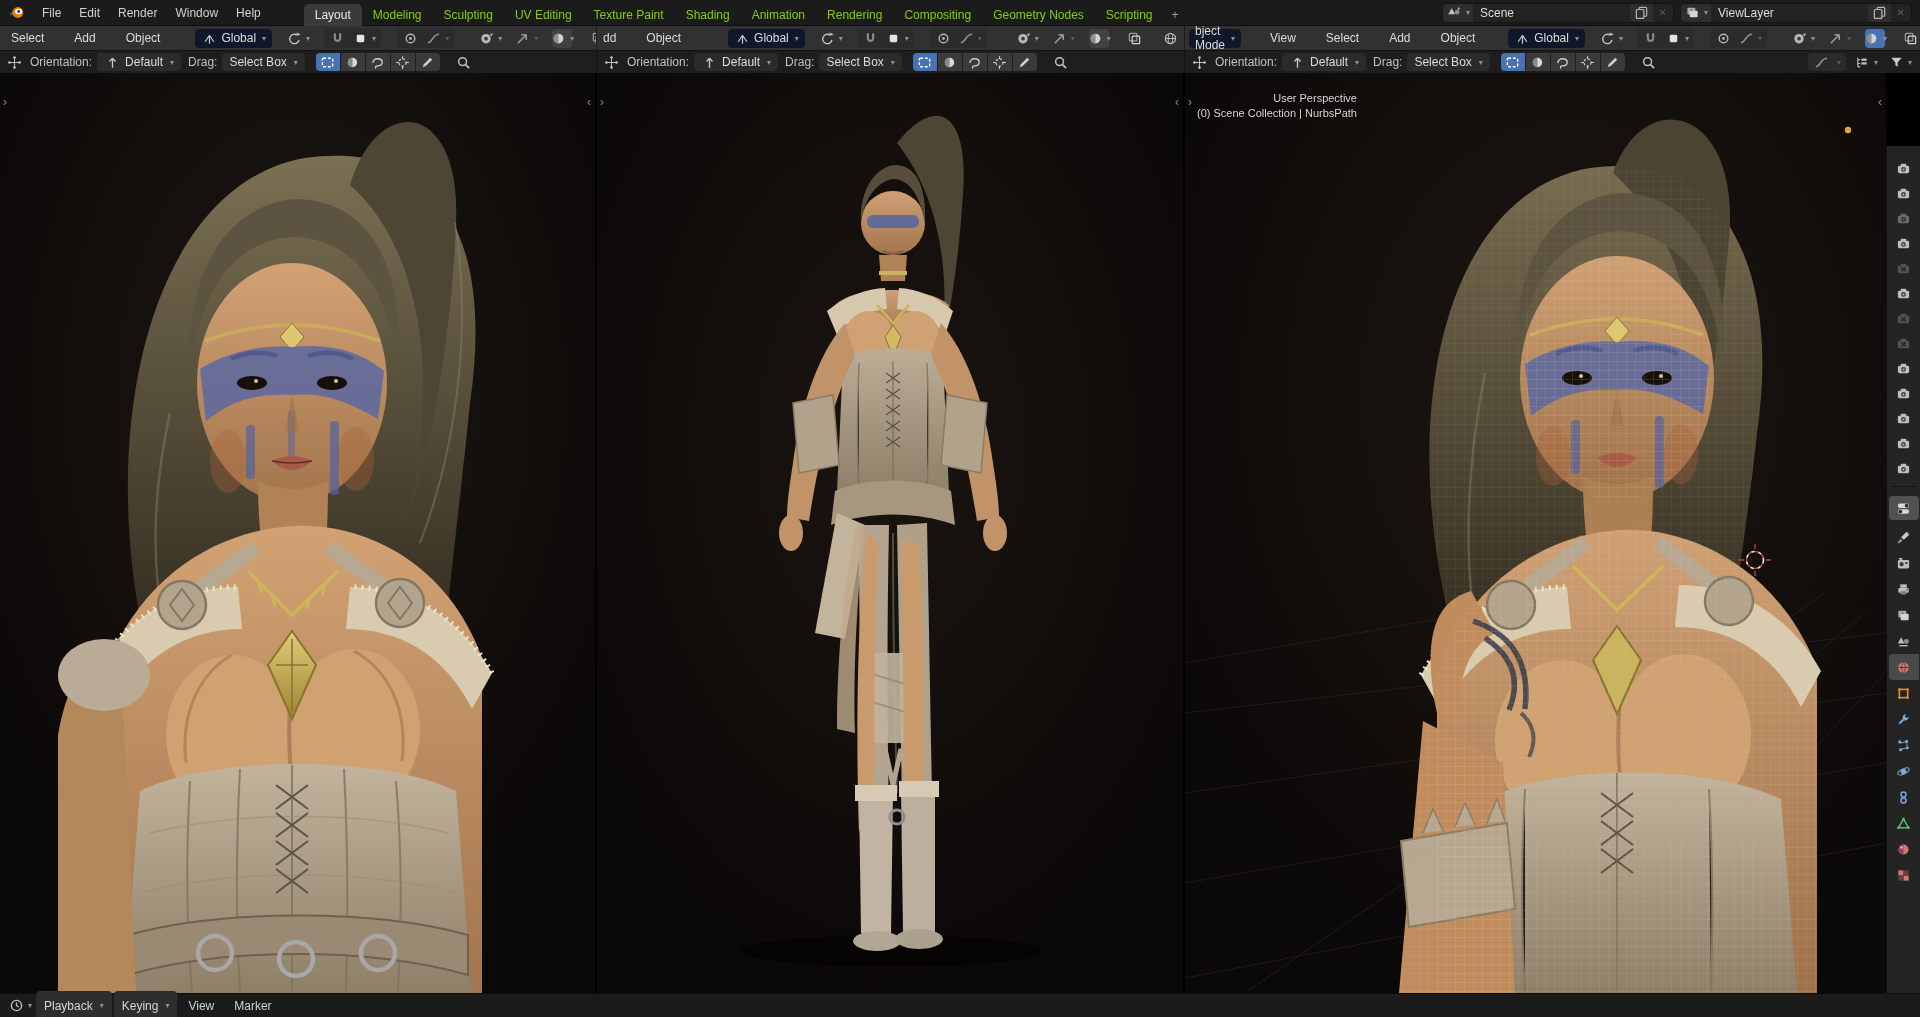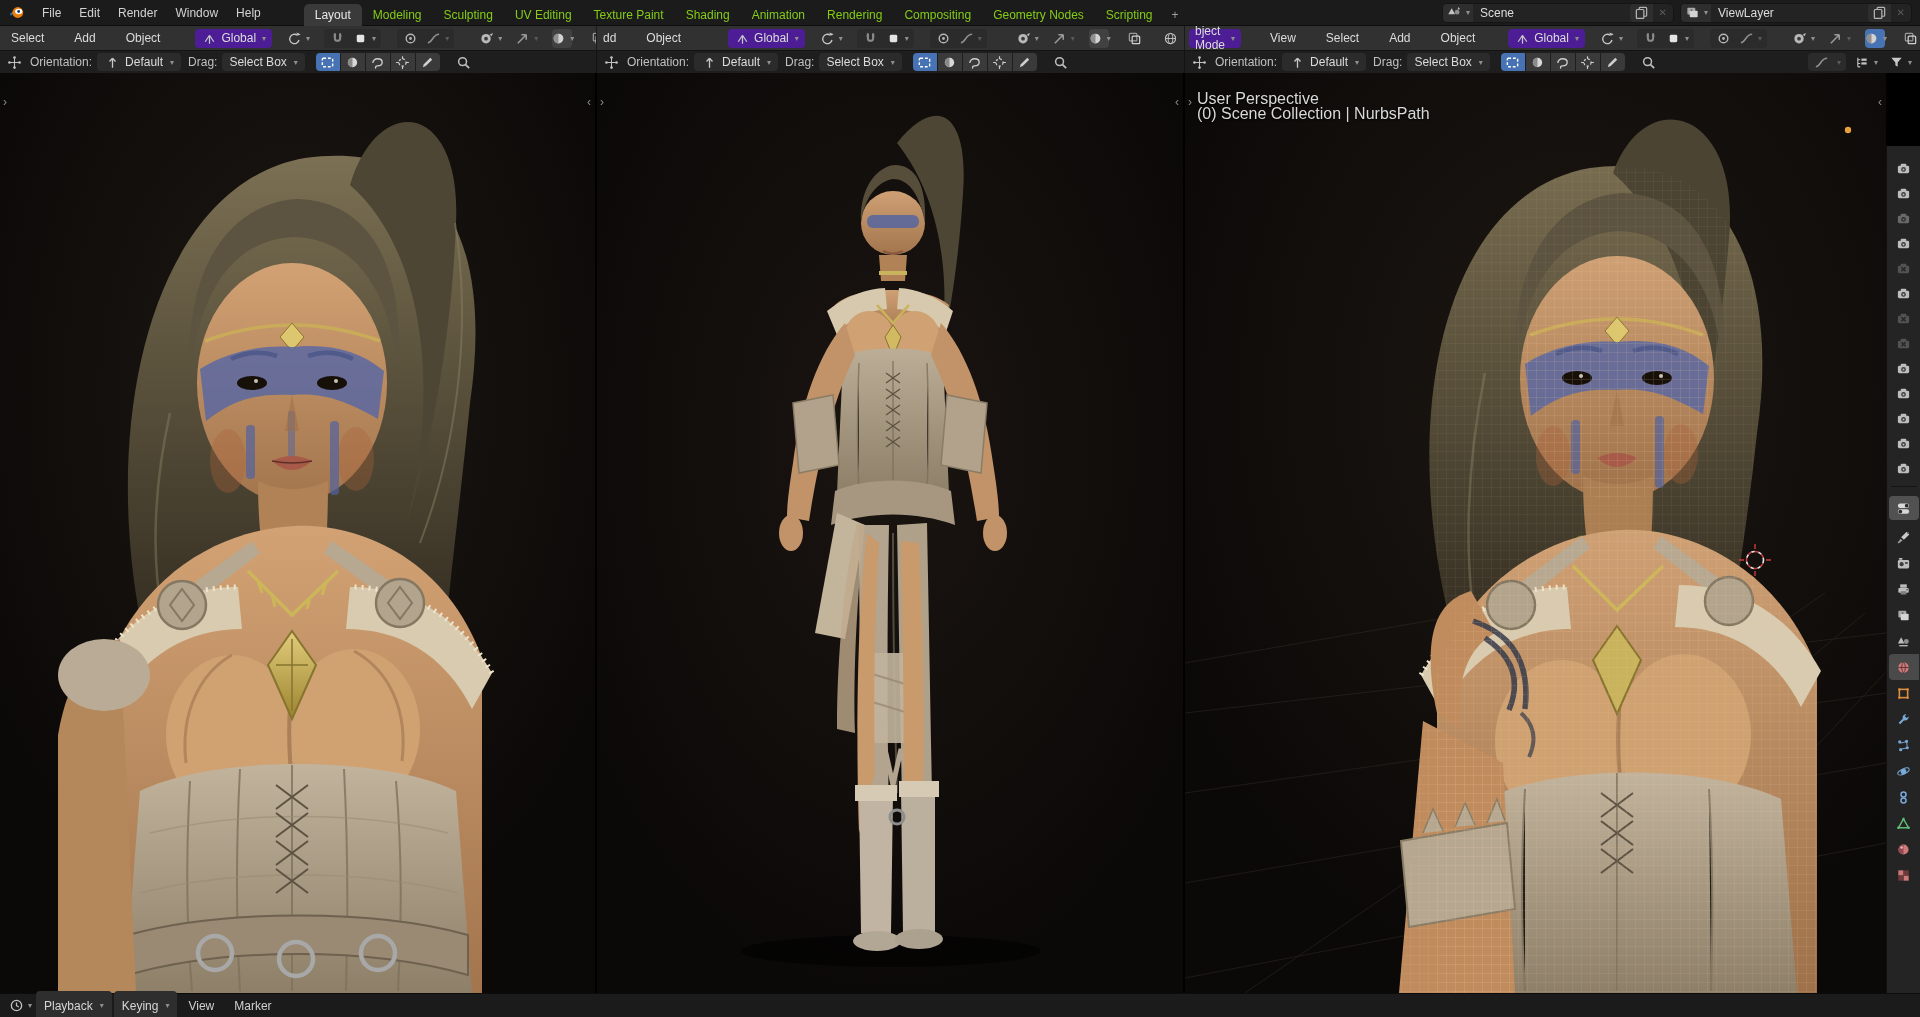--- a/index.html
+++ b/index.html
@@ -23,21 +23,21 @@
   #topbar-right { margin-left:auto; display:flex; gap:6px; margin-right:8px; }
   .id-widget { display:flex; align-items:center; background:#232323; border:1px solid #151515; border-radius:5px; height:20px; width:232px; }
   .id-widget .icbtn { background:#2e2e2e; border-radius:4px 0 0 4px; height:100%; display:flex; align-items:center; padding:0 3px; }
   .id-widget .idtext { flex:1; padding-left:7px; color:#dddddd; }
   .id-widget .xbtn { color:#5a5a5a; padding:0 6px; font-size:10px; }
 
   
   #row-hdr { left:0; top:26px; width:1920px; height:24px; background:#313131; display:flex; }
   .hdr-sec { height:24px; display:flex; align-items:center; gap:16px; border-right:1px solid #1a1a1a; padding:0 4px; overflow:hidden; }
   .hdr-sec .mi { padding:0 7px; color:#dcdcdc; }
-  .pill { display:flex; align-items:center; background:#4c1d95; border-radius:4px; height:19px; padding:0 6px; gap:3px; color:#dcdcdc; }
+  .pill { display:flex; align-items:center; background:#0f172a; border-radius:4px; height:19px; padding:0 6px; gap:3px; color:#dcdcdc; }
   .ibtn { display:flex; align-items:center; justify-content:center; background:transparent; border-radius:4px; height:19px; min-width:20px; padding:0 2px; }
   .ibtn.lit { background:#414141; }
   .ibtn.blue { background:#4772b3; }
   .grp { display:flex; align-items:center; background:#2b2b2b; border-radius:4px; height:19px; padding:0 3px; gap:2px; }
 
   
   #row-tool { left:0; top:50px; width:1920px; height:23px; background:#1e1e1e; display:flex; border-top:1px solid #131313; }
   .tool-sec { height:22px; display:flex; align-items:center; gap:5px; border-right:1px solid #121212; padding:0 6px; overflow:hidden; }
   .tool-sec .lbl { color:#c0c0c0; margin-left:2px; }
   .tpill { display:flex; align-items:center; background:#2b2b2b; border-radius:4px; height:18px; padding:0 7px; gap:4px; color:#dcdcdc; }
@@ -45,21 +45,21 @@
   .selgrp .sbtn { width:24px; height:18px; background:#3a3a3a; display:flex; align-items:center; justify-content:center; }
   .selgrp .sbtn:first-child { border-radius:4px 0 0 4px; }
   .selgrp .sbtn:last-child { border-radius:0 4px 4px 0; }
   .selgrp .sbtn.active { background:#4772b3; }
 
   
   #main { left:0; top:73px; width:1920px; height:920px; background:#000; }
   .vp { position:absolute; top:0; height:920px; background:#0c0a09; overflow:hidden; }
   .vp svg.art { position:absolute; left:0; top:0; }
   .vp-chev { position:absolute; color:#8a8a8a; font-size:12px; z-index:5; }
-  #vp3-text { left:12px; top:18px; z-index:6; color:#d9d9d9; font-size:16px; line-height:15px; text-shadow:0 1px 2px #000; }
+  #vp3-text { left:12px; top:18px; z-index:6; color:#d9d9d9; font-size:11px; line-height:15px; text-shadow:0 1px 2px #000;text-align:right; }
 
   
   #dock { left:1886px; top:73px; width:34px; height:920px; background:#242424; border-left:1px solid #101010; display:flex; flex-direction:column; align-items:center; }
   .cam { width:28px; height:25px; display:flex; align-items:center; justify-content:center; }
   .cam.dim, .cam.off { opacity:.45; }
   #dock .sep { width:26px; height:1px; background:#141414; margin:5px 0; }
   .ptab { width:30px; height:26px; display:flex; align-items:center; justify-content:center; border-radius:4px 0 0 4px; }
   .ptab.active { background:#4a4a4a; }
   #props-editor-icon { width:30px; height:24px; background:#515151; border-radius:4px; display:flex; align-items:center; justify-content:center; margin-top:4px; }
 

